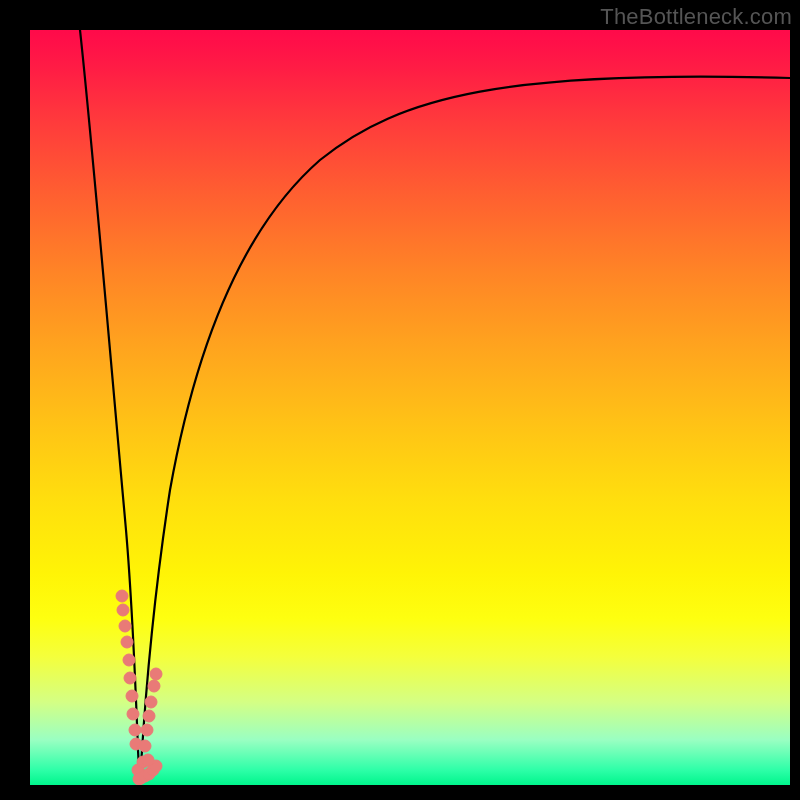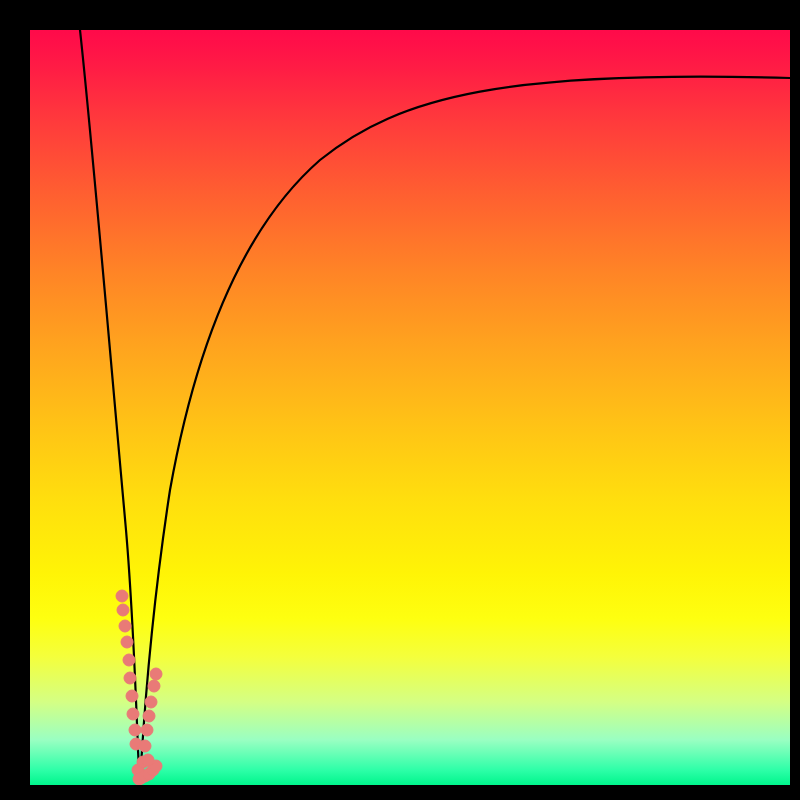--- a/index.html
+++ b/index.html
@@ -114,13 +114,14 @@
         <circle class="marker" cx="115" cy="746" r="6"></circle>
         <circle class="marker" cx="119" cy="744" r="6"></circle>
         <circle class="marker" cx="123" cy="740" r="6"></circle>
         <circle class="marker" cx="126" cy="736" r="6"></circle>
         <circle class="marker" cx="113" cy="732" r="6"></circle>
         <circle class="marker" cx="118" cy="730" r="6"></circle>
       </g>
     </svg>
   </div>
 
+  <div class="watermark">TheBottleneck.com</div>
 </div>
 
 </body></html>

